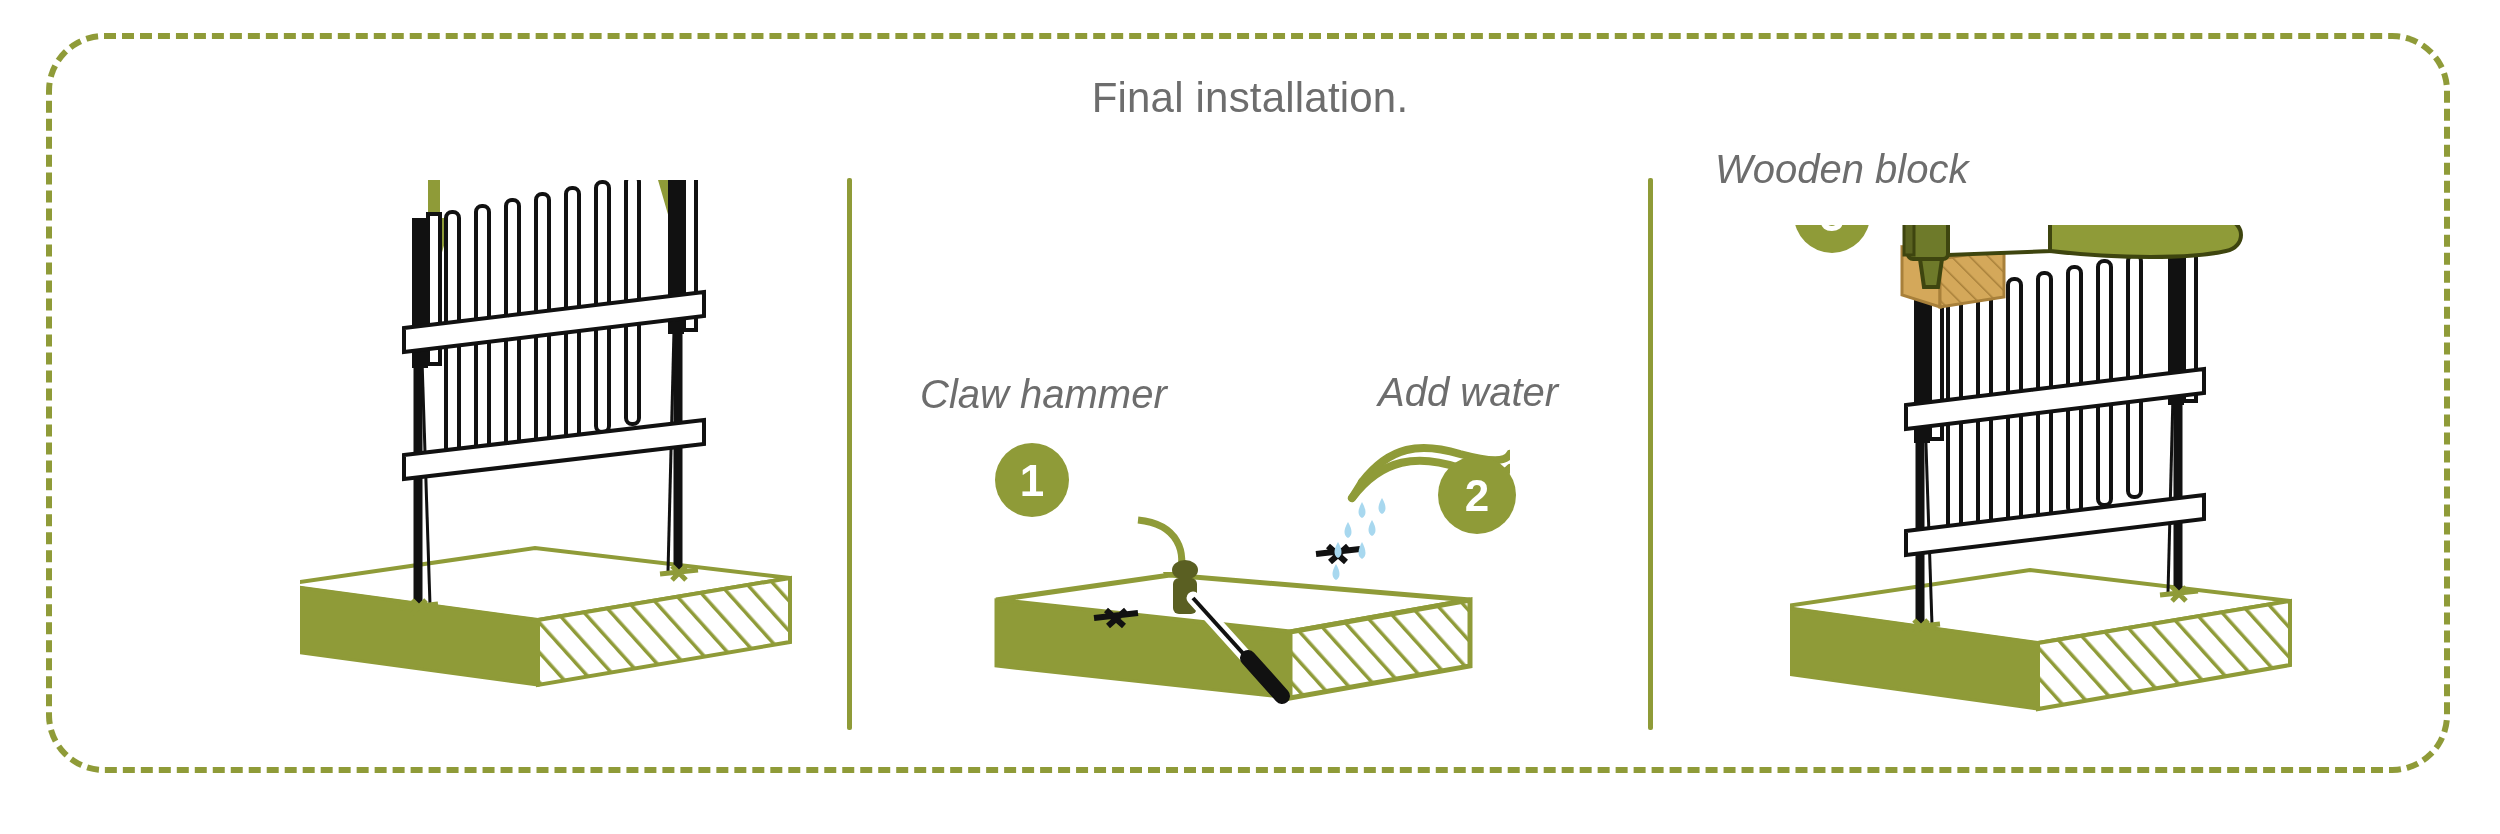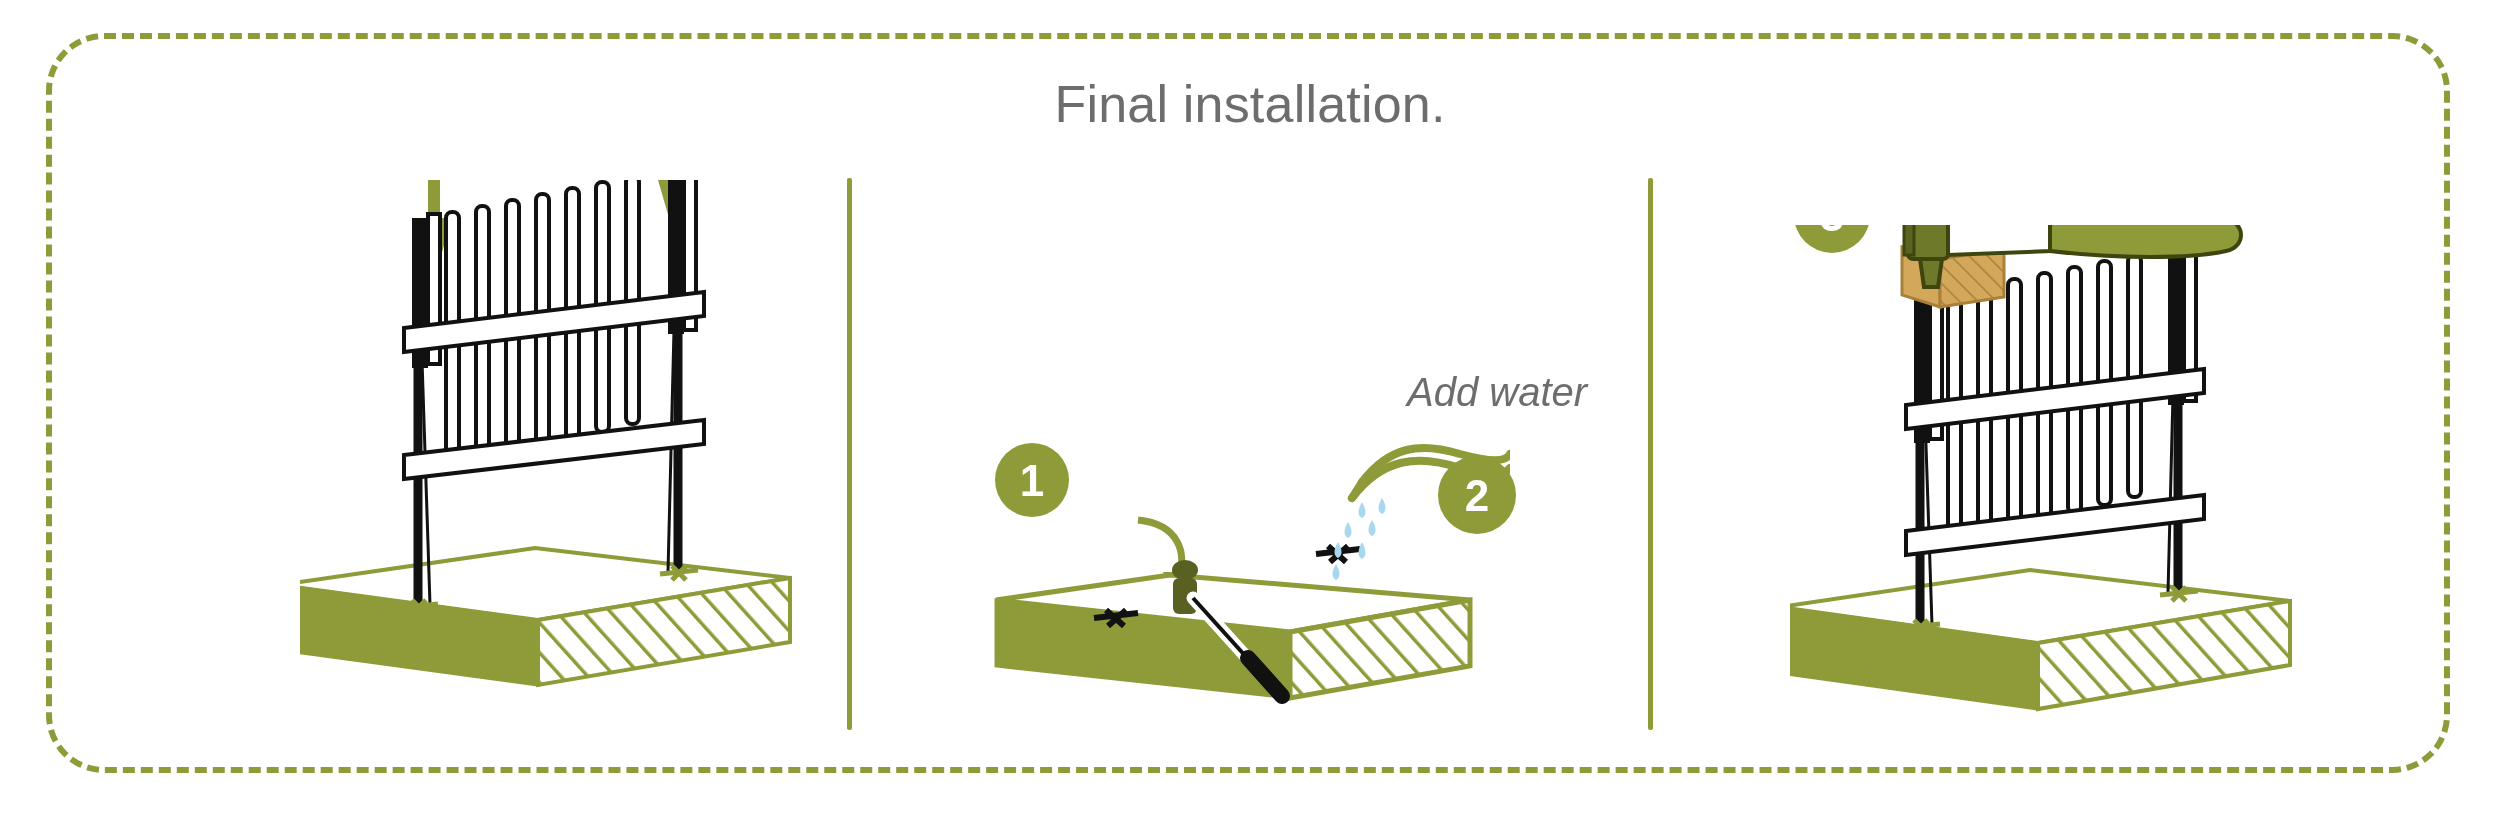--- a/index.html
+++ b/index.html
@@ -27,21 +27,21 @@
     border: 6px dashed #8f9b38;
     border-radius: 58px;
     box-sizing: border-box;
   }
   .panel-title {
     position: absolute;
     left: 0;
     top: 74px;
     width: 2500px;
     text-align: center;
-    font-size: 52px;
+    font-size: 42px;
     color: #6d6d6d;
     font-style: normal;
     letter-spacing: 0.2px;
   }
   .divider {
     position: absolute;
     width: 5px;
     background: #8f9b38;
     top: 178px;
     height: 552px;
@@ -53,21 +53,21 @@
   .caption {
     position: absolute;
     font-style: italic;
     color: #6d6d6d;
     font-size: 40px;
     line-height: 1.22;
     white-space: pre-line;
   }
   #caption-push  { left: 153px; top: 182px; width: 300px; }
   #caption-claw  { left: 920px; top: 370px; }
-  #caption-water { left: 1378px; top: 368px; margin-left: 29px; }
+  #caption-water { left: 1378px; top: 368px; }
   #caption-block { left: 1715px; top: 145px; }
 
   .svg-art { position: absolute; }
   .badge-num {
     font-size: 44px;
     font-weight: bold;
     fill: #ffffff;
     font-family: "Liberation Sans", sans-serif;
   }
 </style>
@@ -135,20 +135,21 @@
       <rect x="368" y="-2" width="16" height="156" fill="#111"></rect>
       <rect x="384" y="-6" width="12" height="156" fill="#ffffff" stroke="#111" stroke-width="4"></rect>
     </g>
 
     <g>
       <polygon points="104,148 404,112 404,136 104,172" fill="#ffffff" stroke="#111" stroke-width="4"></polygon>
       <polygon points="104,275 404,240 404,264 104,299" fill="#ffffff" stroke="#111" stroke-width="4"></polygon>
     </g>
   </svg>
 
+  <div class="caption" id="caption-claw">Claw hammer</div>
   <div class="caption" id="caption-water">Add water</div>
 
   <svg class="svg-art" id="art-middle" style="left:990px; top:440px;" width="520" height="300" viewBox="0 0 520 300">
     <defs>
       <pattern id="hatchM" width="20" height="20" patternTransform="rotate(-42)" patternUnits="userSpaceOnUse">
         <rect width="20" height="20" fill="#ffffff"></rect>
         <line x1="0" y1="0" x2="0" y2="20" stroke="#8f9b38" stroke-width="7"></line>
       </pattern>
     </defs>
 
@@ -199,20 +200,21 @@
       <path d="M372,102 q-7,13 0,17 q7,-4 0,-17"></path>
       <path d="M346,124 q-7,12 0,16 q7,-4 0,-16"></path>
     </g>
   </svg>
 
   <svg class="svg-art" id="badge2" style="left:1432px; top:450px;" width="90" height="90" viewBox="0 0 90 90">
     <circle cx="45" cy="45" r="39" fill="#8f9b38"></circle>
     <text class="badge-num" x="45" y="61" text-anchor="middle">2</text>
   </svg>
 
+  <div class="caption" id="caption-block">Wooden block</div>
 
   <svg class="svg-art" id="art-right" style="left:1790px; top:225px;" width="620" height="520" viewBox="0 0 620 520">
     <defs>
       <pattern id="hatchR" width="20" height="20" patternTransform="rotate(-42)" patternUnits="userSpaceOnUse">
         <rect width="20" height="20" fill="#ffffff"></rect>
         <line x1="0" y1="0" x2="0" y2="20" stroke="#8f9b38" stroke-width="7"></line>
       </pattern>
       <pattern id="hatchWood" width="13" height="13" patternTransform="rotate(-45)" patternUnits="userSpaceOnUse">
         <rect width="13" height="13" fill="#d4a85a"></rect>
         <line x1="0" y1="0" x2="0" y2="13" stroke="#a8803a" stroke-width="3"></line>

